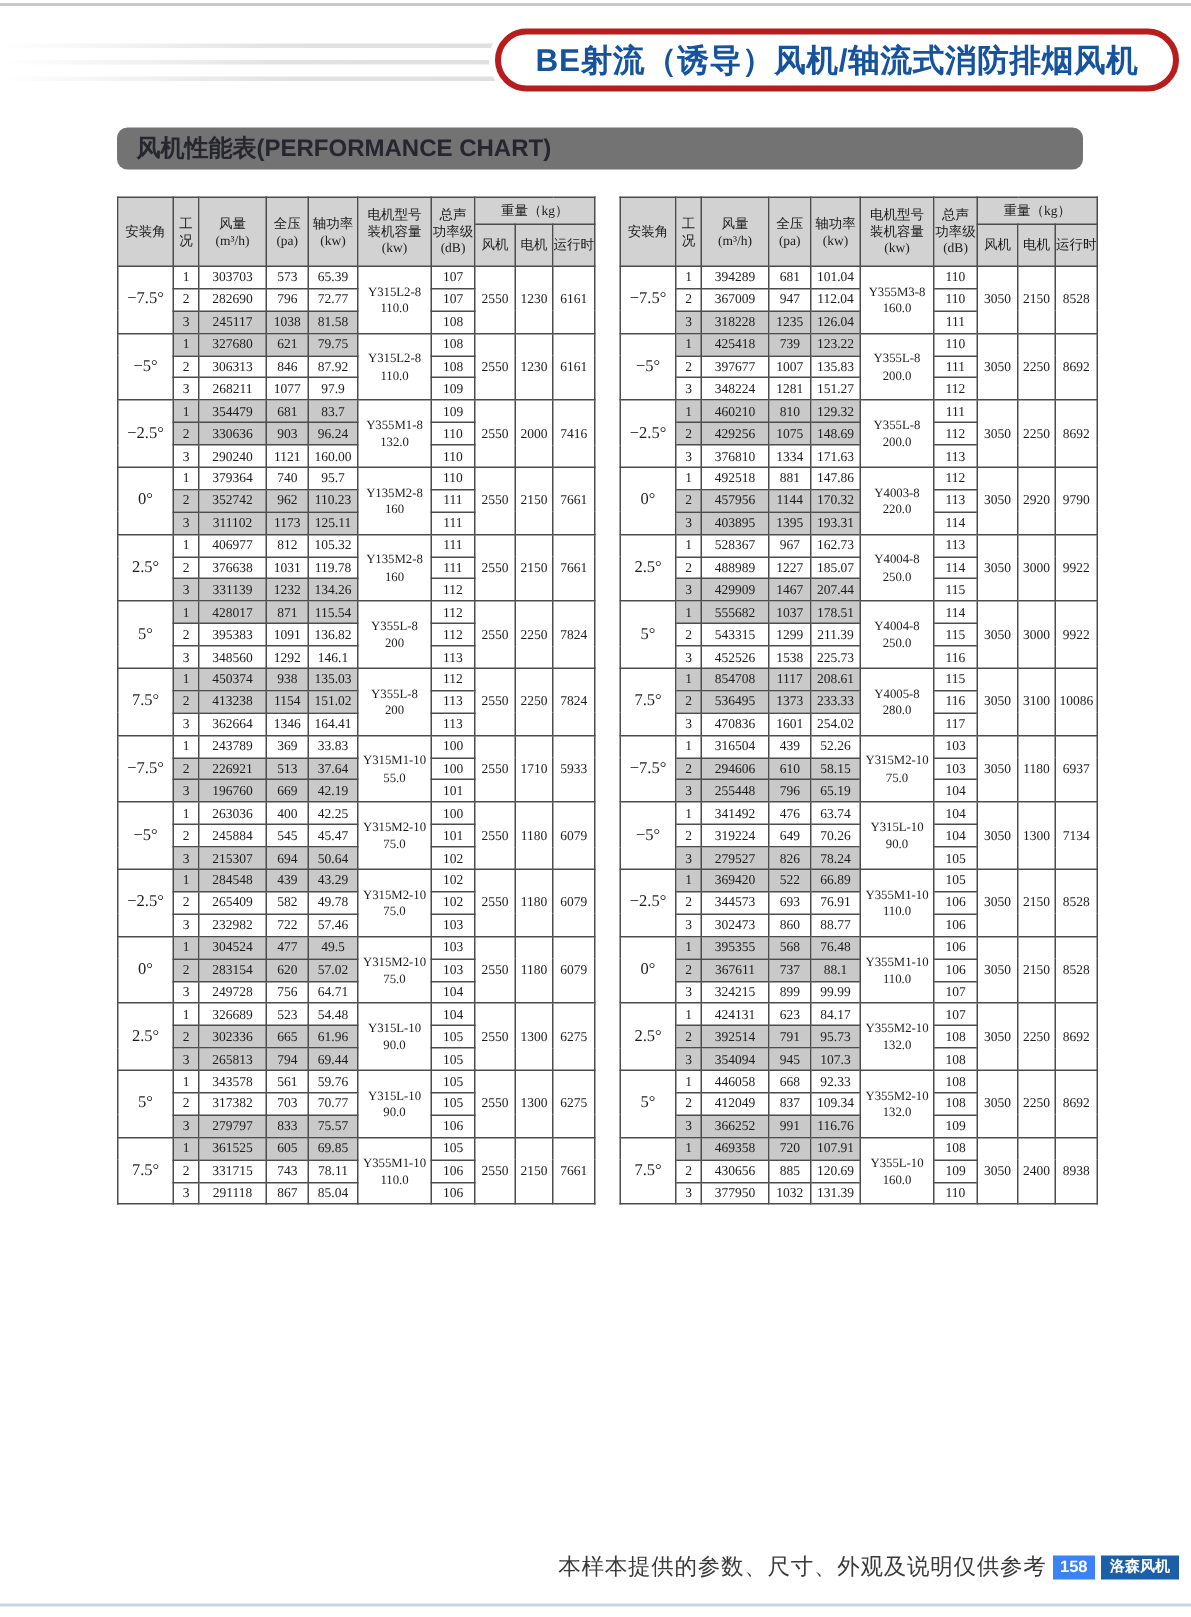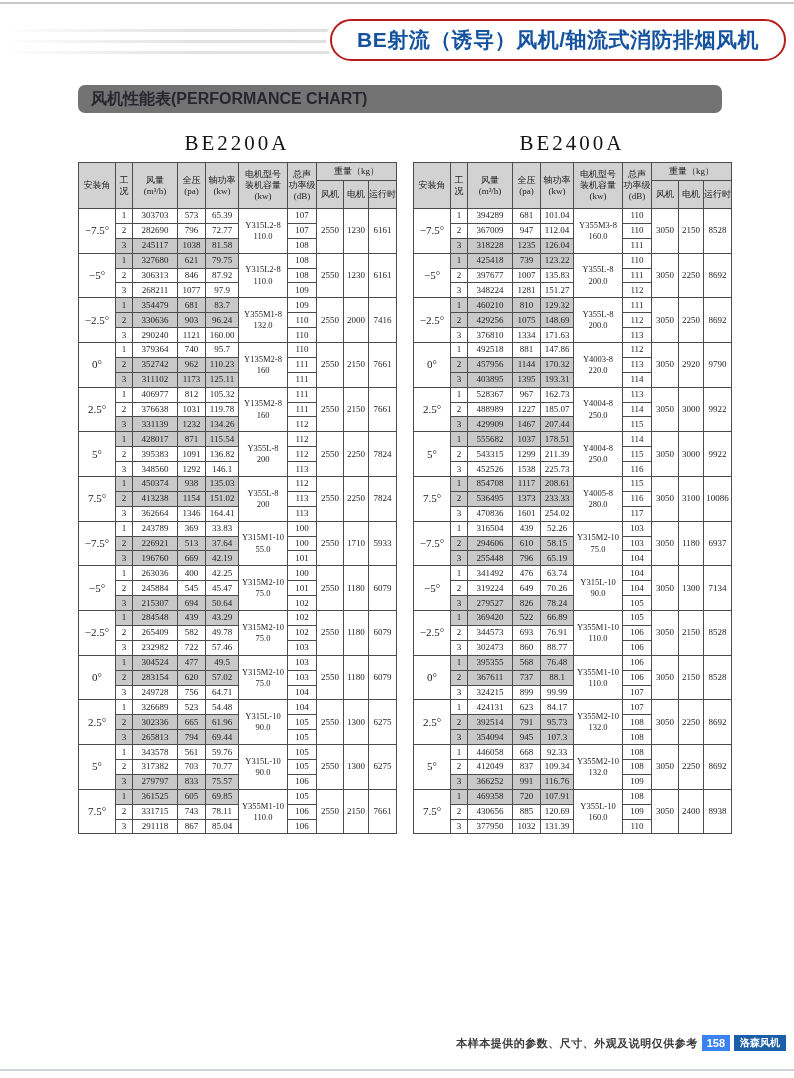--- a/index.html
+++ b/index.html
@@ -10,21 +10,21 @@
   
   .topline{position:absolute;top:2px;left:0;width:794px;height:2px;background:#c9c9c9;}
   
   .stripe{position:absolute;left:0;height:3px;background:linear-gradient(to right,#ffffff,#e2e2e2 25%,#d8d8d8 100%);}
   .stripe.s1{top:29px;width:770px;}
   .stripe.s2{top:40px;width:770px;}
   .stripe.s3{top:51px;width:770px;}
   
   .title-box{
     position:absolute;top:19px;left:330px;width:456px;height:42px;
-    background:#ffffff;border:2px solid #b91c1c;border-radius:21px;
+    background:#ffffff;border:4px solid #b91c1c;border-radius:21px;
     box-shadow:0 0 0 4px #ffffff;
     display:flex;align-items:center;justify-content:center;box-sizing:border-box;
   }
   .title-box .txt{color:#15539e;font-weight:bold;font-size:21px;letter-spacing:0.5px;white-space:nowrap;}
   
   .banner{
     position:absolute;top:85px;left:78px;width:644px;height:28px;
     background:#737373;border-radius:7px;
     display:flex;align-items:center;padding-left:13px;box-sizing:border-box;
   }
@@ -44,21 +44,21 @@
   }
   thead tr.r1 th{height:17px;}
   thead tr.r1 th[rowspan]{height:auto;}
   thead tr.r2 th{height:27px;}
   tbody td{font-size:9px;height:13.9px;line-height:1;color:#1c1c1c;white-space:nowrap;}
   tbody td.shade{background:#c9c9c9;}
   tbody td.motor{font-size:8.5px;line-height:1.3;white-space:pre-line;}
   tbody td.angle{font-size:11px;}
   
   .footer{position:absolute;top:1035px;right:8px;display:flex;align-items:center;gap:4px;}
-  .footer .note{font-size:11px;font-weight:bold;color:#3a3a3a;letter-spacing:0.5px;}
+  .footer .note{font-size:15px;font-weight:normal;color:#3a3a3a;letter-spacing:0.5px;}
   .footer .page-num{background:#3b82f6;color:#fff;font-size:11px;font-weight:bold;padding:1px 5px;line-height:14px;}
   .footer .brand{background:#1a5fa8;color:#fff;font-size:10px;font-weight:bold;padding:2px 6px;line-height:12px;}
   .bottomline{position:absolute;top:1069px;left:0;width:794px;height:2px;background:#ccd5dd;}
 </style>
 </head>
 <body>
 
 <div class="topline"></div>
 <div class="stripe s1"></div>
 <div class="stripe s2"></div>
@@ -68,21 +68,20 @@
   <span class="txt">BE射流（诱导）风机/轴流式消防排烟风机</span>
 </div>
 
 <div class="banner">
   <span class="txt">风机性能表(PERFORMANCE CHART)</span>
 </div>
 
 <div class="tables-wrap">
 
   <div class="table-block">
-    <h2 class="table-title">BE2200A</h2>
     <table>
       <colgroup>
         <col style="width:37px">
           <col style="width:17px">
           <col style="width:45px">
           <col style="width:28px">
           <col style="width:33px">
         <col style="width:49px">
           <col style="width:29px">
           <col style="width:27px">
@@ -491,21 +490,20 @@
             <td class="num">291118</td>
             <td class="num">867</td>
             <td class="num">85.04</td>
             <td class="db">106</td>
           </tr>
         </tbody>
     </table>
   </div>
 
   <div class="table-block">
-    <h2 class="table-title">BE2400A</h2>
     <table>
       <colgroup>
         <col style="width:37px">
           <col style="width:17px">
           <col style="width:45px">
           <col style="width:28px">
           <col style="width:33px">
         <col style="width:49px">
           <col style="width:29px">
           <col style="width:27px">

